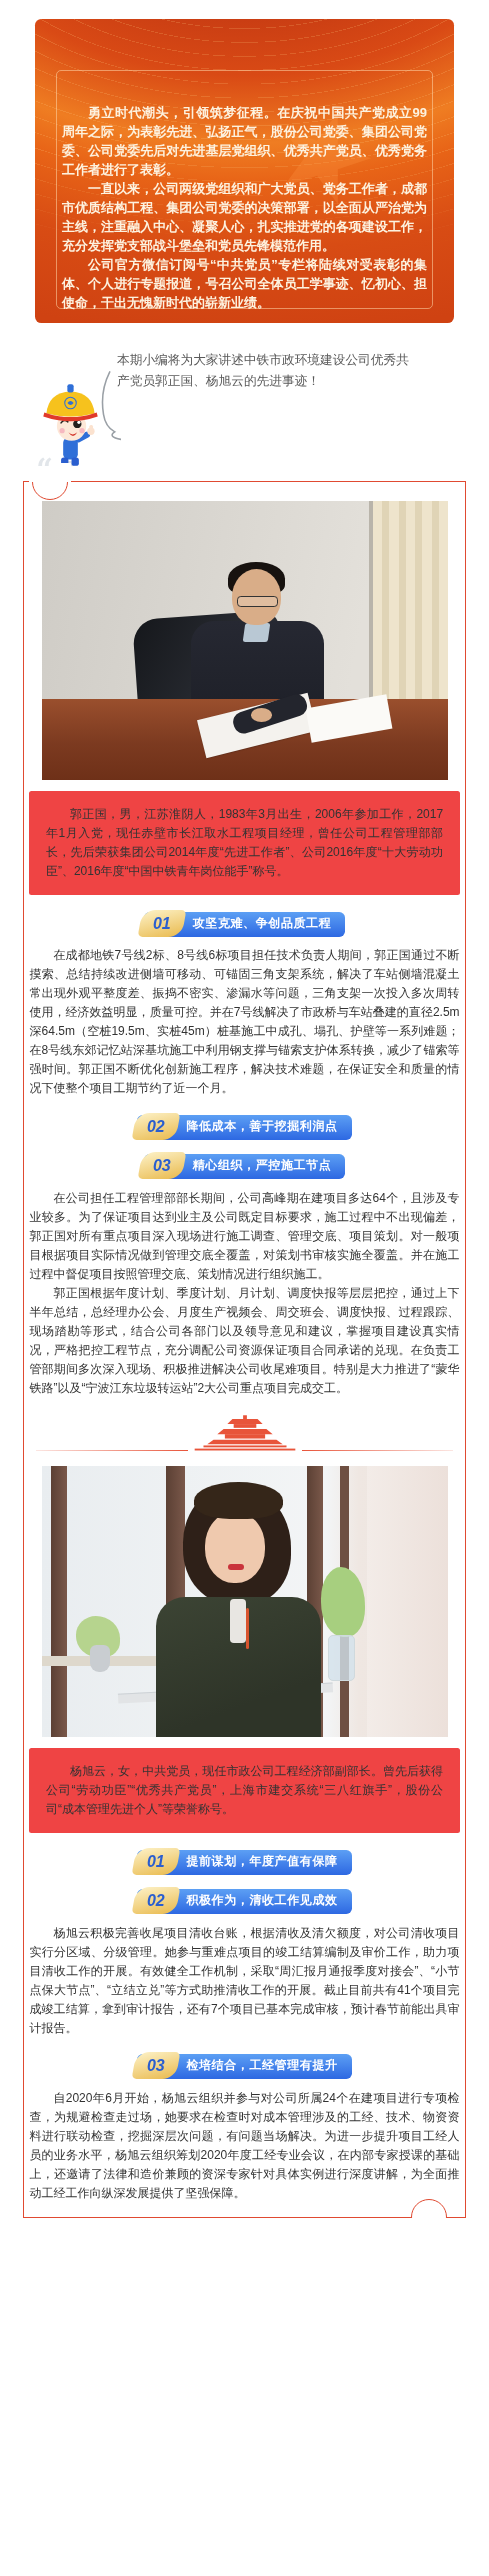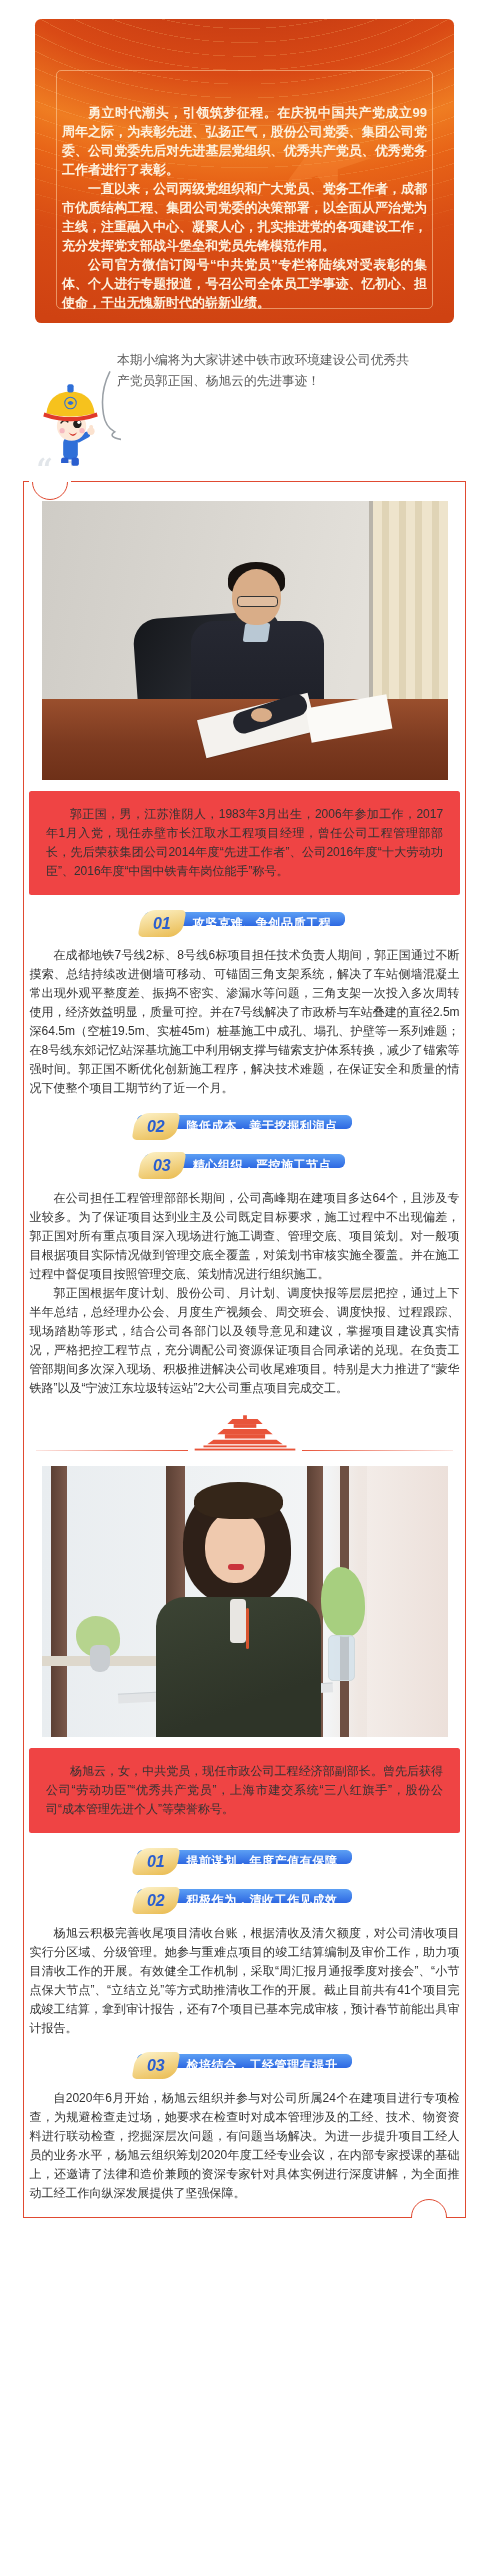--- a/index.html
+++ b/index.html
@@ -108,21 +108,21 @@
   
   .bio {
     background:#ef4444; border-radius:2.5px; margin:11.4px 0 0;
     padding:14px 16.5px; font-size:12px; line-height:19px; text-align:justify;
   }
   .bio p { margin:0; text-indent:2em; }
   
   .badge-row { display:flex; justify-content:center; margin:16.5px 0 11.4px; }
   .badge { position:relative; height:23px; }
   .badge-label {
-    display:inline-block; height:14px; line-height:23px; padding:0 14px 0 49px;
+    display:inline-block; height:25px; line-height:23px; padding:0 14px 0 49px;
     background:linear-gradient(180deg,#5c9ff4,#2d68e2); border-radius:5.7px;
     color:#fff; font-size:12px; font-weight:bold; letter-spacing:0.6px;
   }
   .badge-num {
     position:absolute; left:-3.8px; top:-1.9px; width:44px; height:27px;
     background:linear-gradient(165deg,#fdf2c8,#e9ba4e);
     border-radius:13.3px 5px 13.3px 5px; transform:skewX(-10deg);
     display:flex; align-items:center; justify-content:center;
   }
   .badge-num span {
@@ -229,21 +229,21 @@
 
   <div class="badge-row">
     <div class="badge">
       <div class="badge-num">
           <span>03</span>
         </div>
       <div class="badge-label">精心组织，严控施工节点</div>
     </div>
   </div>
   <p class="para">在公司担任工程管理部部长期间，公司高峰期在建项目多达64个，且涉及专业较多。为了保证项目达到业主及公司既定目标要求，施工过程中不出现偏差，郭正国对所有重点项目深入现场进行施工调查、管理交底、项目策划。对一般项目根据项目实际情况做到管理交底全覆盖，对策划书审核实施全覆盖。并在施工过程中督促项目按照管理交底、策划情况进行组织施工。</p>
-  <p class="para">郭正国根据年度计划、股份公司、月计划、调度快报等层层把控，通过上下半年总结，总经理办公会、月度生产视频会、周交班会、调度快报、过程跟踪、现场踏勘等形式，结合公司各部门以及领导意见和建议，掌握项目建设真实情况，严格把控工程节点，充分调配公司资源保证项目合同承诺的兑现。在负责工管部期间多次深入现场、积极推进解决公司收尾难项目。特别是大力推进了“蒙华铁路”以及“宁波江东垃圾转运站”2大公司重点项目完成交工。</p>
+  <p class="para">郭正国根据年度计划、季度计划、月计划、调度快报等层层把控，通过上下半年总结，总经理办公会、月度生产视频会、周交班会、调度快报、过程跟踪、现场踏勘等形式，结合公司各部门以及领导意见和建议，掌握项目建设真实情况，严格把控工程节点，充分调配公司资源保证项目合同承诺的兑现。在负责工管部期间多次深入现场、积极推进解决公司收尾难项目。特别是大力推进了“蒙华铁路”以及“宁波江东垃圾转运站”2大公司重点项目完成交工。</p>
 
   <div class="divider">
     <div class="line l"></div>
     <svg width="114" height="39" viewBox="0 0 180 62">
       <g fill="#e8543a">
         <path d="M70 8 L110 8 L118 16 L62 16 Z"></path>
         <rect x="72" y="16" width="36" height="6"></rect>
         <path d="M56 24 L124 24 L134 32 L46 32 Z"></path>
         <rect x="58" y="32" width="64" height="7"></rect>
         <path d="M40 41 L140 41 L150 48 L30 48 Z"></path>

